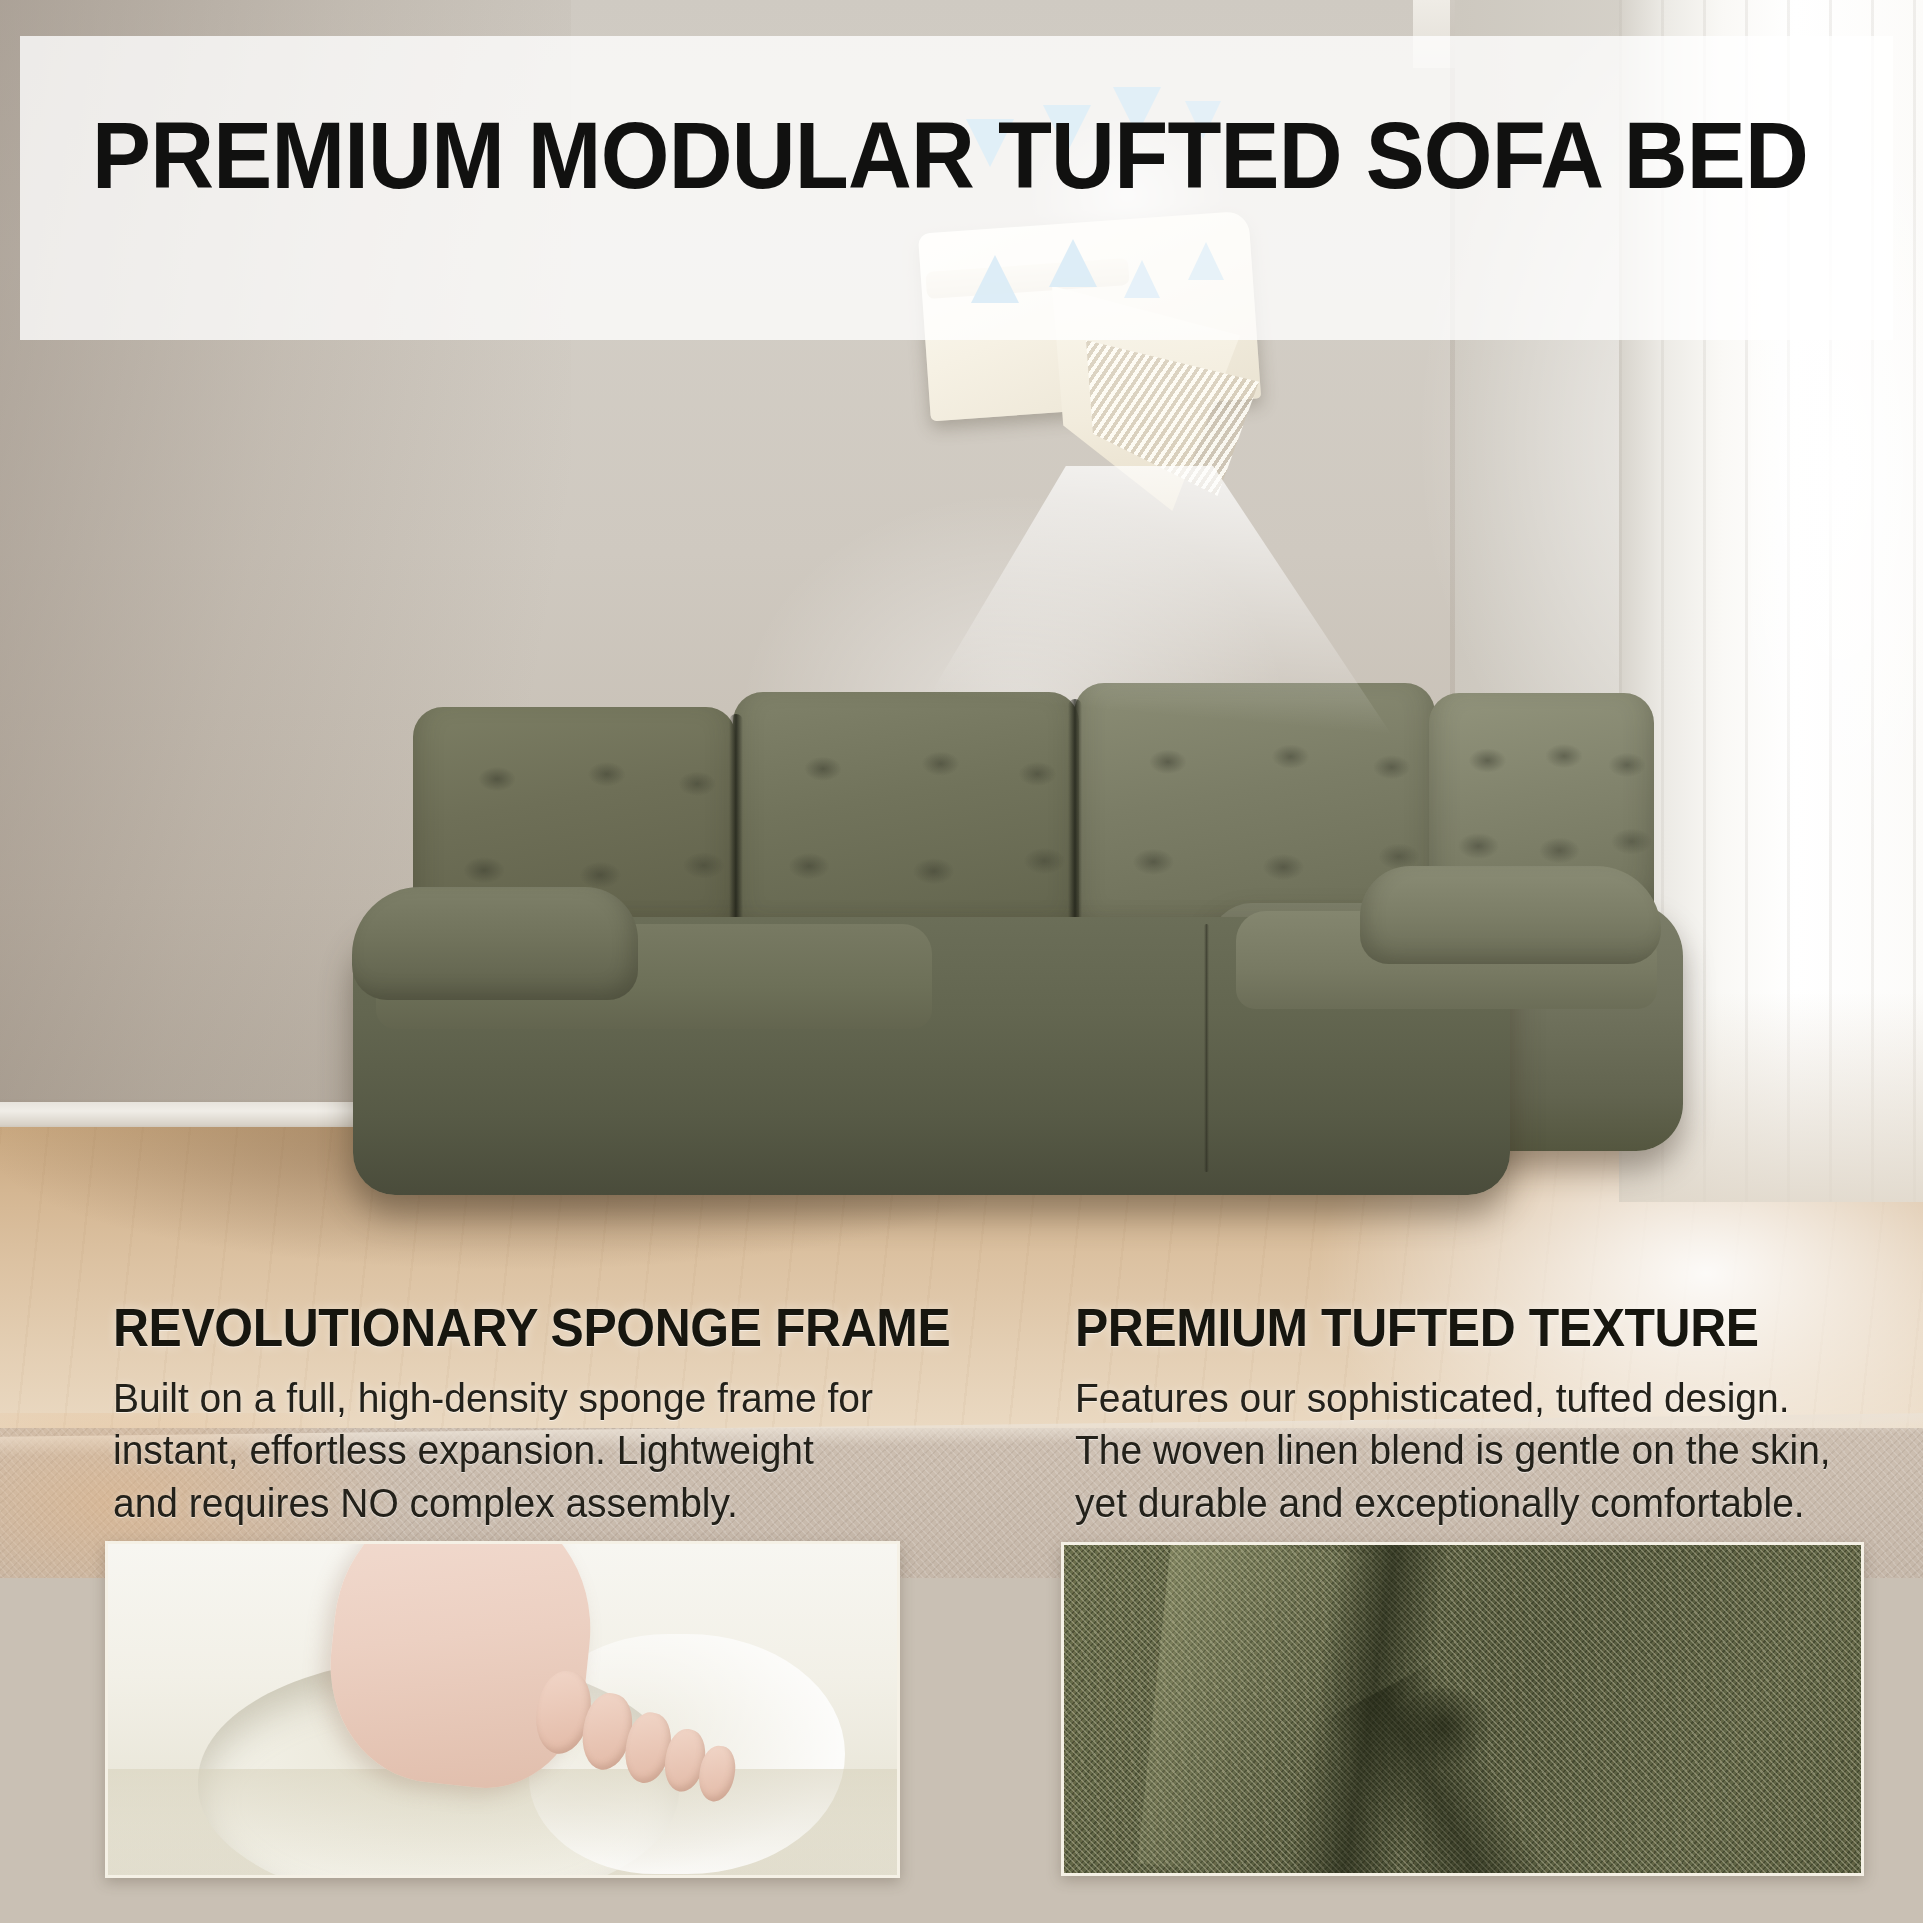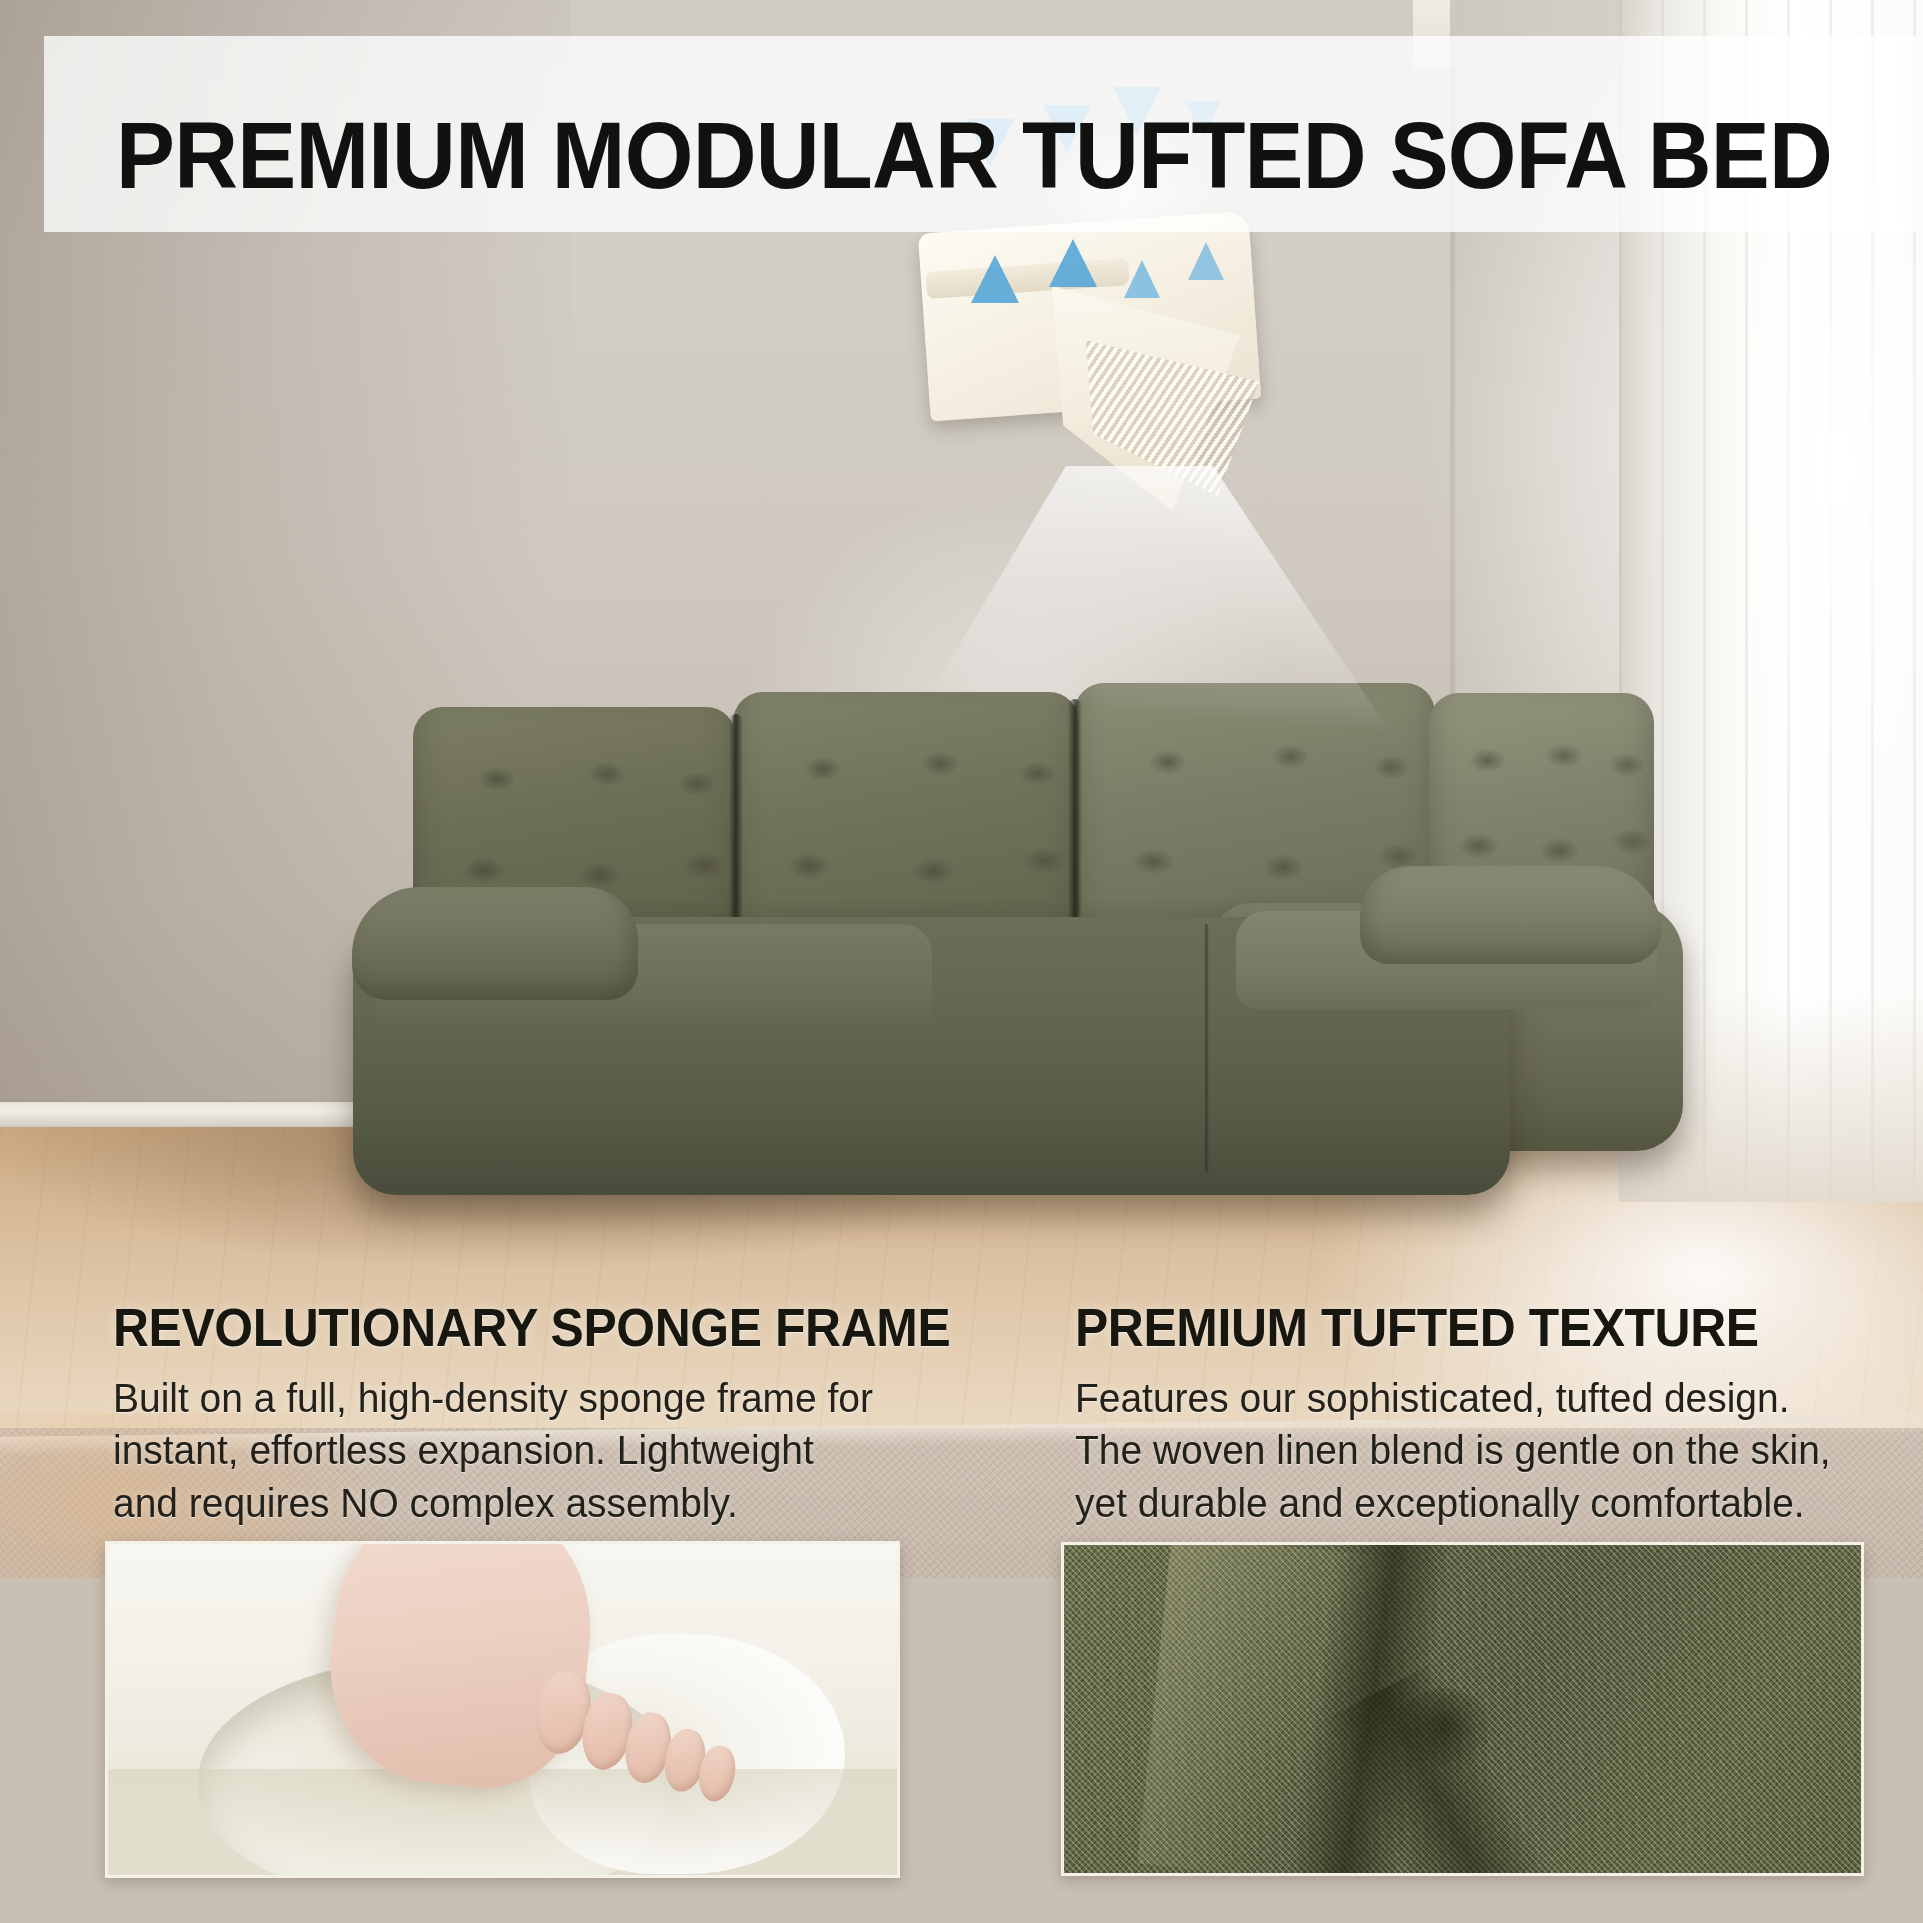--- a/index.html
+++ b/index.html
@@ -247,21 +247,21 @@
     background:linear-gradient(185deg,rgba(255,255,255,.80),rgba(255,255,255,0) 78%);
     clip-path:polygon(34% 0,62% 0,100% 100%,0 100%);
   }
   .haze2{
     position:absolute;left:992px;top:60px;width:271px;height:225px;
     background:radial-gradient(ellipse 135px 113px at 50% 60%,rgba(255,255,255,.62),rgba(255,255,255,0) 72%);
   }
 
   
   .banner{
-    position:absolute;left:44px;top:36px;width:1873px;height:196px;
+    position:absolute;left:20px;top:36px;width:1873px;height:304px;
     background:rgba(255,255,255,.78);
   }
   .banner-title{
     position:absolute;left:72px;top:72px;width:1751px;
     font-family:"Liberation Sans",sans-serif;
     font-weight:bold;font-size:95px;line-height:1;letter-spacing:-0.8px;
     color:#111110;
     transform:scaleX(.93);transform-origin:left center;
     white-space:nowrap;
   }

